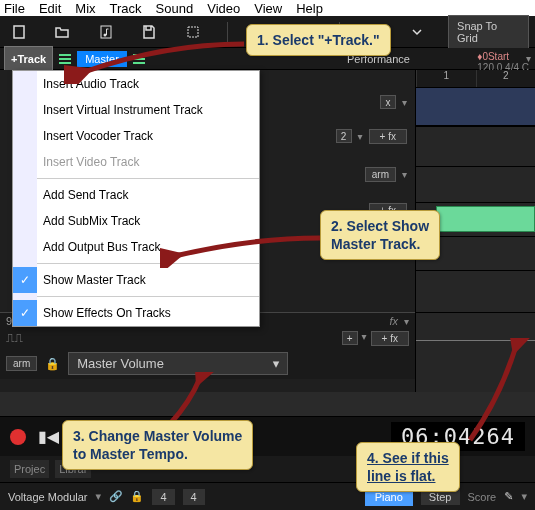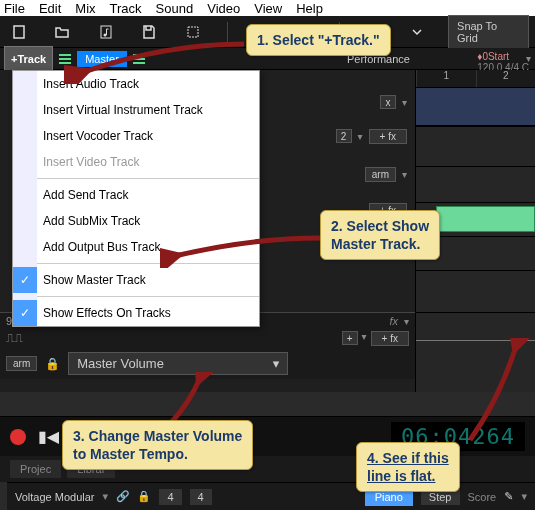--- a/index.html
+++ b/index.html
@@ -47,26 +47,26 @@
   .mt-icons { padding:2px 6px; display:flex; gap:4px; }
   .mt-row2 { display:flex; align-items:center; padding:4px 6px; gap:8px; }
   .volselect { background:#333; border:1px solid #555; color:#ccc; padding:3px 8px; font-size:13px; flex:1; max-width:220px; display:flex; justify-content:space-between; }
   
   .clip { position:absolute; background:#6bd99a; border:1px solid #2a8a50; height:26px; }
   .laneborder { position:absolute; left:0; right:0; height:1px; background:#000; }
   
   .bottombar { position:absolute; bottom:54px; left:0; right:0; height:40px; background:#111; display:flex; align-items:center; padding:0 10px; gap:12px; border-top:1px solid #000; }
   .rec { width:16px; height:16px; background:#e03030; border-radius:50%; }
   .transport-btn { color:#ddd; font-size:16px; }
-  .timecode { margin-left:auto; background:#000; color:#0f766e; font-family:monospace; font-size:22px; padding:2px 10px; letter-spacing:1px; }
+  .timecode { margin-left:auto; background:#000; color:#e5e5e5; font-family:monospace; font-size:22px; padding:2px 10px; letter-spacing:1px; }
   
   .tabbar { position:absolute; bottom:28px; left:0; right:0; height:26px; background:#1a1a1a; display:flex; align-items:center; padding:0 10px; gap:6px; font-size:11px; color:#888; }
-  .tab { background:#2a2a2a; padding:3px 10px; }
-  
-  .statusbar { position:absolute; bottom:0; left:0; right:0; height:28px; background:#1a1a1a; display:flex; align-items:center; padding:0 8px; gap:8px; font-size:11px; color:#ccc; border-top:1px solid #000;margin-left:7px;}
+  .tab { background:#2a2a2a; padding:3px 4px; }
+  
+  .statusbar { position:absolute; bottom:0; left:0; right:0; height:28px; background:#1a1a1a; display:flex; align-items:center; padding:0 8px; gap:8px; font-size:11px; color:#ccc; border-top:1px solid #000;}
   .statusbar .pill { background:#333; padding:2px 8px; }
   .statusbar .piano { background:#4a9eff; color:#fff; padding:3px 10px; }
   .statusbar .mini { color:#888; }
   
   .callout { position:absolute; background:#f5e6a3; border:1px solid #b89b3a; border-radius:6px; padding:6px 10px; color:#1a3a6b; font-size:14px; font-weight:bold; z-index:100; box-shadow:1px 1px 3px rgba(0,0,0,.3); line-height:1.3; }
   
   svg.arrow { position:absolute; z-index:90; pointer-events:none; }
 </style>
 </head>
 <body>

